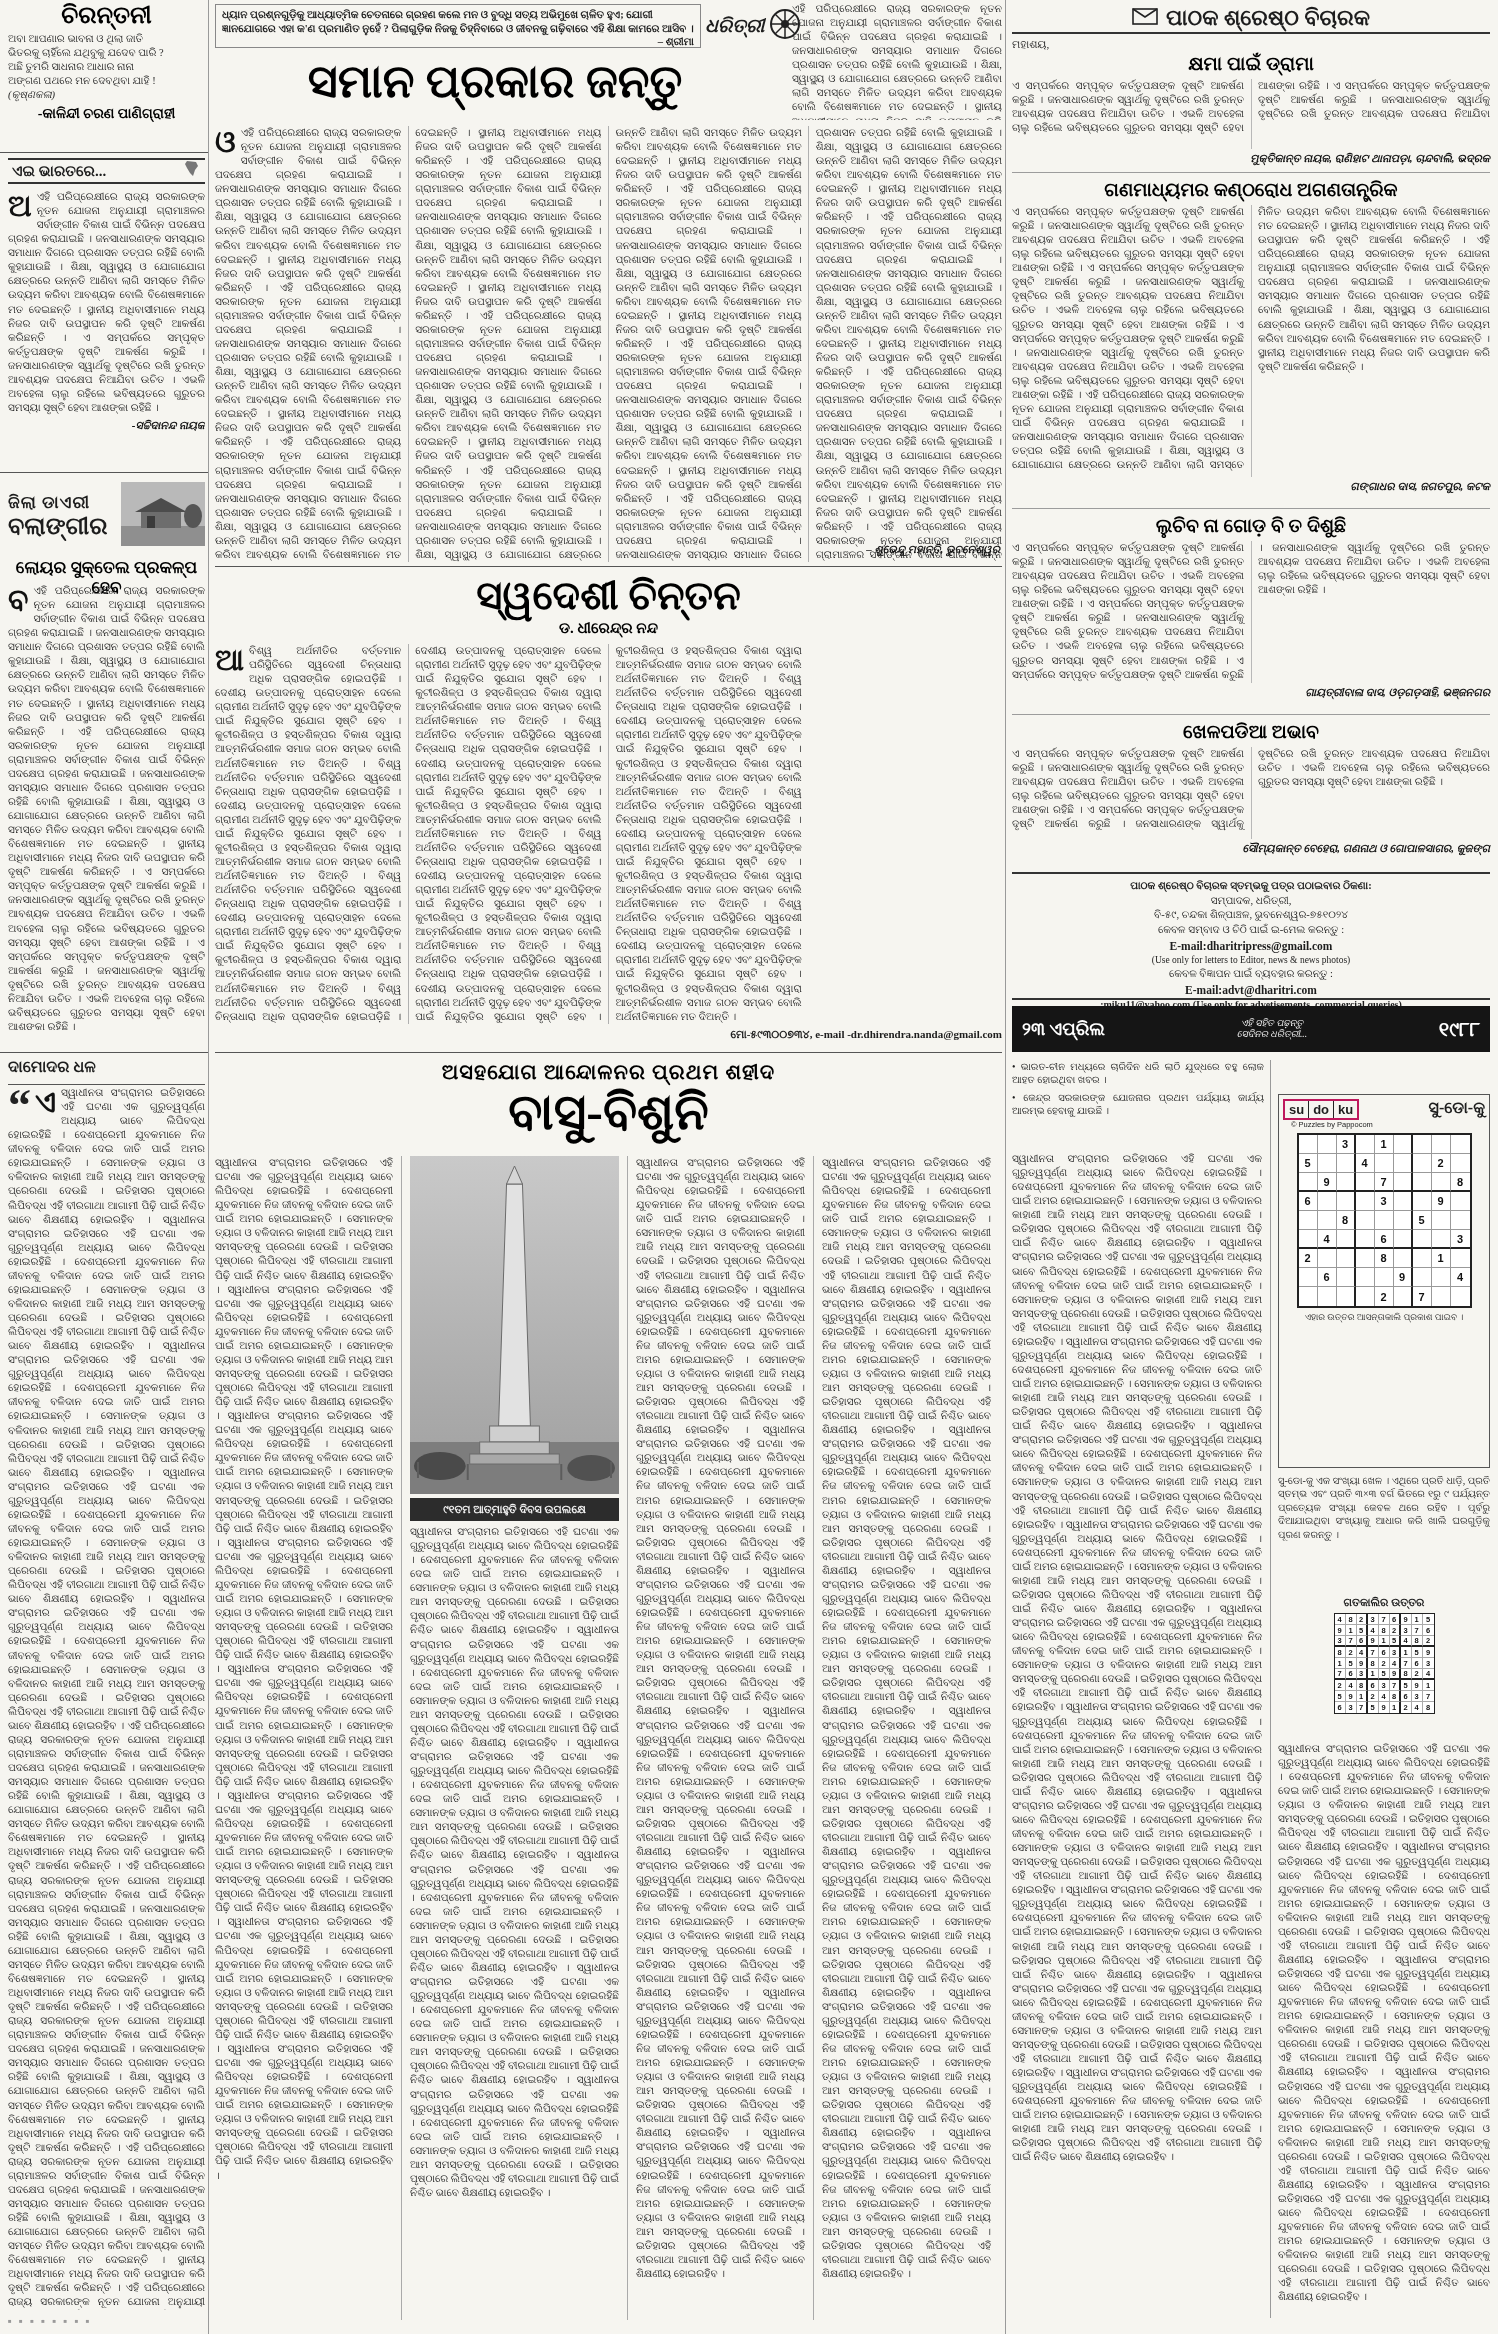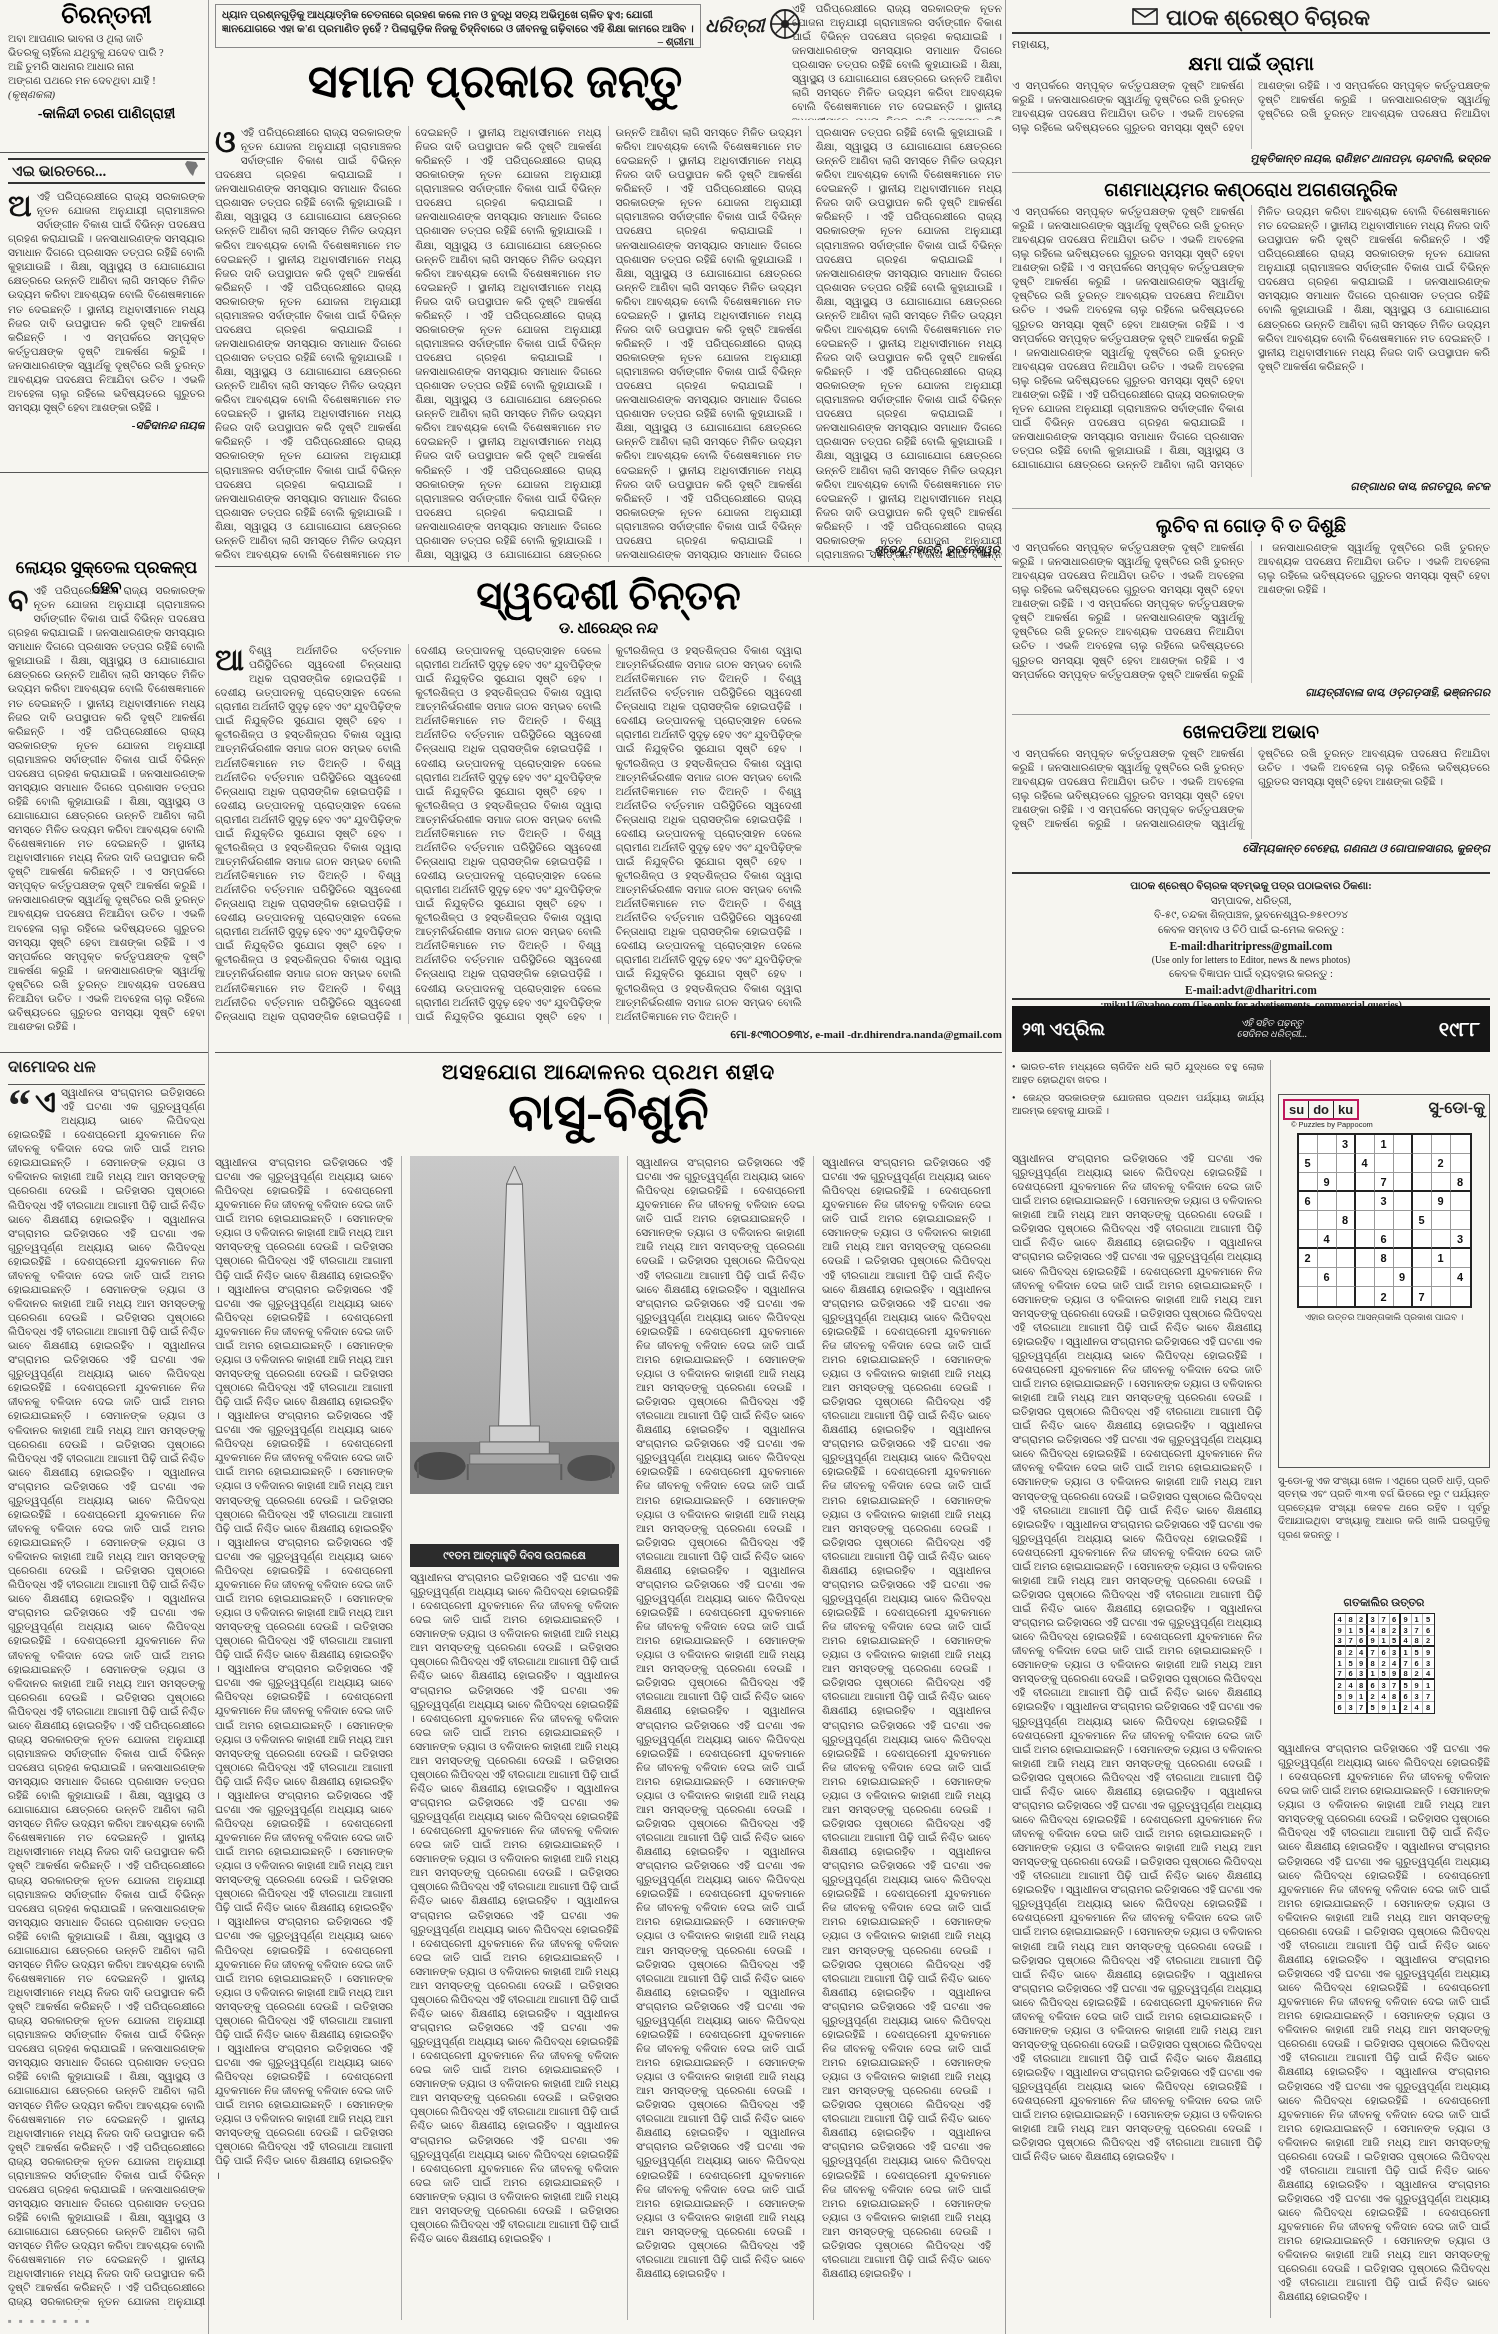--- a/index.html
+++ b/index.html
@@ -22,21 +22,21 @@
   .su-grid.mini{grid-template-columns:repeat(9,11px);grid-auto-rows:11px;border-width:1px;}
   .su-cell{border-right:1px solid #999;border-bottom:1px solid #999;display:flex;align-items:center;justify-content:center;
            font:bold 11px "Liberation Sans",sans-serif;color:#111;}
   .mini .su-cell{font-size:7.5px;border-color:#aaa;}
   .su-cell.br{border-right:2px solid #222;}
   .su-cell.bb{border-bottom:2px solid #222;}
   .su-cell:nth-child(9n){border-right:none;}
   .su-cell:nth-child(n+73){border-bottom:none;}
   .bcol{box-sizing:border-box;padding:0 8px;border-left:1px solid #aaa;overflow:hidden;}
   .bcol:first-child{border-left:none;padding-left:0;}
-  .photo-caption{background:#2c2c2c;color:#f2f2f2;font-size:11px;font-weight:bold;text-align:center;padding:5px 4px;margin-top:46px;}
+  .photo-caption{background:#2c2c2c;color:#f2f2f2;font-size:11px;font-weight:bold;text-align:center;padding:5px 4px;}
   .small-it{font-size:9.5px;font-style:italic;}
   .sudoku-logo{display:inline-flex;border:2px solid #be185d;font:bold 13px "Liberation Sans",sans-serif;justify-content:center;}
   .sudoku-logo span{padding:1px 4px;border-left:1px solid #222;}
   .sudoku-logo span:first-child{border-left:none;}
   .contact-box{border-top:2px solid #333;border-bottom:2px solid #333;text-align:center;font-size:10.5px;line-height:1.4;padding:5px 4px;}
   .contact-box .em{font-weight:bold;font-size:11.5px;}
   .bullet-item{font-size:10px;line-height:1.3;text-align:justify;margin-bottom:5px;}
 </style>
 </head>
 <body>
@@ -68,20 +68,36 @@
     </span>
   </div>
   <div class="reg bt" style="left:8px;top:190px;width:197px;height:278px;">
     <span class="dc">ଅ</span>
     <span>ଏହି ପରିପ୍ରେକ୍ଷୀରେ ରାଜ୍ୟ ସରକାରଙ୍କ ନୂତନ ଯୋଜନା ଅନୁଯାୟୀ ଗ୍ରାମାଞ୍ଚଳର ସର୍ବାଙ୍ଗୀନ ବିକାଶ ପାଇଁ ବିଭିନ୍ନ ପଦକ୍ଷେପ ଗ୍ରହଣ କରାଯାଇଛି । ଜନସାଧାରଣଙ୍କ ସମସ୍ୟାର ସମାଧାନ ଦିଗରେ ପ୍ରଶାସନ ତତ୍ପର ରହିଛି ବୋଲି କୁହାଯାଉଛି । ଶିକ୍ଷା, ସ୍ୱାସ୍ଥ୍ୟ ଓ ଯୋଗାଯୋଗ କ୍ଷେତ୍ରରେ ଉନ୍ନତି ଆଣିବା ଲାଗି ସମସ୍ତେ ମିଳିତ ଉଦ୍ୟମ କରିବା ଆବଶ୍ୟକ ବୋଲି ବିଶେଷଜ୍ଞମାନେ ମତ ଦେଇଛନ୍ତି । ସ୍ଥାନୀୟ ଅଧିବାସୀମାନେ ମଧ୍ୟ ନିଜର ଦାବି ଉପସ୍ଥାପନ କରି ଦୃଷ୍ଟି ଆକର୍ଷଣ କରିଛନ୍ତି ।</span>
     <span>ଏ ସମ୍ପର୍କରେ ସମ୍ପୃକ୍ତ କର୍ତ୍ତୃପକ୍ଷଙ୍କ ଦୃଷ୍ଟି ଆକର୍ଷଣ କରୁଛି । ଜନସାଧାରଣଙ୍କ ସ୍ୱାର୍ଥକୁ ଦୃଷ୍ଟିରେ ରଖି ତୁରନ୍ତ ଆବଶ୍ୟକ ପଦକ୍ଷେପ ନିଆଯିବା ଉଚିତ । ଏଭଳି ଅବହେଳା ଚାଲୁ ରହିଲେ ଭବିଷ୍ୟତରେ ଗୁରୁତର ସମସ୍ୟା ସୃଷ୍ଟି ହେବା ଆଶଙ୍କା ରହିଛି ।</span>
     <div class="sig">-ସଚ୍ଚିଦାନନ୍ଦ ନାୟକ</div>
   </div>
   <div class="reg hrule" style="left:0;top:472px;width:208px;"></div>
 
+  <div class="reg" style="left:8px;top:478px;width:197px;height:76px;display:flex;justify-content:space-between;align-items:center;">
+    <div>
+      <div style="font-weight:bold;font-size:17px;letter-spacing:1px;">ଜିଲା ଡାଏରୀ</div>
+      <div style="font-weight:bold;font-size:24px;">ବଲାଙ୍ଗୀର</div>
+    </div>
+    <span>
+      <svg width="84" height="64" viewBox="0 0 84 64">
+          <rect width="84" height="64" fill="#b9b9b9"></rect>
+          <rect y="44" width="84" height="20" fill="#8f8f8f"></rect>
+          <polygon points="14,30 40,16 66,30" fill="#4c4c4c"></polygon>
+          <rect x="20" y="30" width="40" height="16" fill="#6d6d6d"></rect>
+          <ellipse cx="72" cy="34" rx="9" ry="12" fill="#555"></ellipse>
+          <rect x="26" y="34" width="8" height="12" fill="#3a3a3a"></rect>
+        </svg>
+    </span>
+  </div>
   <div class="reg hl-c" style="left:8px;top:558px;width:197px;font-size:17px;">ଲୋୟର ସୁକ୍ତେଲ ପ୍ରକଳ୍ପ ହେବ</div>
   <div class="reg bt" style="left:8px;top:584px;width:197px;height:446px;">
     <span class="dc">ବ</span>
     <span>ଏହି ପରିପ୍ରେକ୍ଷୀରେ ରାଜ୍ୟ ସରକାରଙ୍କ ନୂତନ ଯୋଜନା ଅନୁଯାୟୀ ଗ୍ରାମାଞ୍ଚଳର ସର୍ବାଙ୍ଗୀନ ବିକାଶ ପାଇଁ ବିଭିନ୍ନ ପଦକ୍ଷେପ ଗ୍ରହଣ କରାଯାଇଛି । ଜନସାଧାରଣଙ୍କ ସମସ୍ୟାର ସମାଧାନ ଦିଗରେ ପ୍ରଶାସନ ତତ୍ପର ରହିଛି ବୋଲି କୁହାଯାଉଛି । ଶିକ୍ଷା, ସ୍ୱାସ୍ଥ୍ୟ ଓ ଯୋଗାଯୋଗ କ୍ଷେତ୍ରରେ ଉନ୍ନତି ଆଣିବା ଲାଗି ସମସ୍ତେ ମିଳିତ ଉଦ୍ୟମ କରିବା ଆବଶ୍ୟକ ବୋଲି ବିଶେଷଜ୍ଞମାନେ ମତ ଦେଇଛନ୍ତି । ସ୍ଥାନୀୟ ଅଧିବାସୀମାନେ ମଧ୍ୟ ନିଜର ଦାବି ଉପସ୍ଥାପନ କରି ଦୃଷ୍ଟି ଆକର୍ଷଣ କରିଛନ୍ତି । ଏହି ପରିପ୍ରେକ୍ଷୀରେ ରାଜ୍ୟ ସରକାରଙ୍କ ନୂତନ ଯୋଜନା ଅନୁଯାୟୀ ଗ୍ରାମାଞ୍ଚଳର ସର୍ବାଙ୍ଗୀନ ବିକାଶ ପାଇଁ ବିଭିନ୍ନ ପଦକ୍ଷେପ ଗ୍ରହଣ କରାଯାଇଛି । ଜନସାଧାରଣଙ୍କ ସମସ୍ୟାର ସମାଧାନ ଦିଗରେ ପ୍ରଶାସନ ତତ୍ପର ରହିଛି ବୋଲି କୁହାଯାଉଛି । ଶିକ୍ଷା, ସ୍ୱାସ୍ଥ୍ୟ ଓ ଯୋଗାଯୋଗ କ୍ଷେତ୍ରରେ ଉନ୍ନତି ଆଣିବା ଲାଗି ସମସ୍ତେ ମିଳିତ ଉଦ୍ୟମ କରିବା ଆବଶ୍ୟକ ବୋଲି ବିଶେଷଜ୍ଞମାନେ ମତ ଦେଇଛନ୍ତି । ସ୍ଥାନୀୟ ଅଧିବାସୀମାନେ ମଧ୍ୟ ନିଜର ଦାବି ଉପସ୍ଥାପନ କରି ଦୃଷ୍ଟି ଆକର୍ଷଣ କରିଛନ୍ତି ।</span>
     <span>ଏ ସମ୍ପର୍କରେ ସମ୍ପୃକ୍ତ କର୍ତ୍ତୃପକ୍ଷଙ୍କ ଦୃଷ୍ଟି ଆକର୍ଷଣ କରୁଛି । ଜନସାଧାରଣଙ୍କ ସ୍ୱାର୍ଥକୁ ଦୃଷ୍ଟିରେ ରଖି ତୁରନ୍ତ ଆବଶ୍ୟକ ପଦକ୍ଷେପ ନିଆଯିବା ଉଚିତ । ଏଭଳି ଅବହେଳା ଚାଲୁ ରହିଲେ ଭବିଷ୍ୟତରେ ଗୁରୁତର ସମସ୍ୟା ସୃଷ୍ଟି ହେବା ଆଶଙ୍କା ରହିଛି । ଏ ସମ୍ପର୍କରେ ସମ୍ପୃକ୍ତ କର୍ତ୍ତୃପକ୍ଷଙ୍କ ଦୃଷ୍ଟି ଆକର୍ଷଣ କରୁଛି । ଜନସାଧାରଣଙ୍କ ସ୍ୱାର୍ଥକୁ ଦୃଷ୍ଟିରେ ରଖି ତୁରନ୍ତ ଆବଶ୍ୟକ ପଦକ୍ଷେପ ନିଆଯିବା ଉଚିତ । ଏଭଳି ଅବହେଳା ଚାଲୁ ରହିଲେ ଭବିଷ୍ୟତରେ ଗୁରୁତର ସମସ୍ୟା ସୃଷ୍ଟି ହେବା ଆଶଙ୍କା ରହିଛି ।</span>
     
   </div>
   <div class="reg hrule" style="left:0;top:1052px;width:208px;"></div>
 
   <div class="reg" style="left:8px;top:1058px;width:197px;border-bottom:1px solid #555;padding-bottom:8px;">

